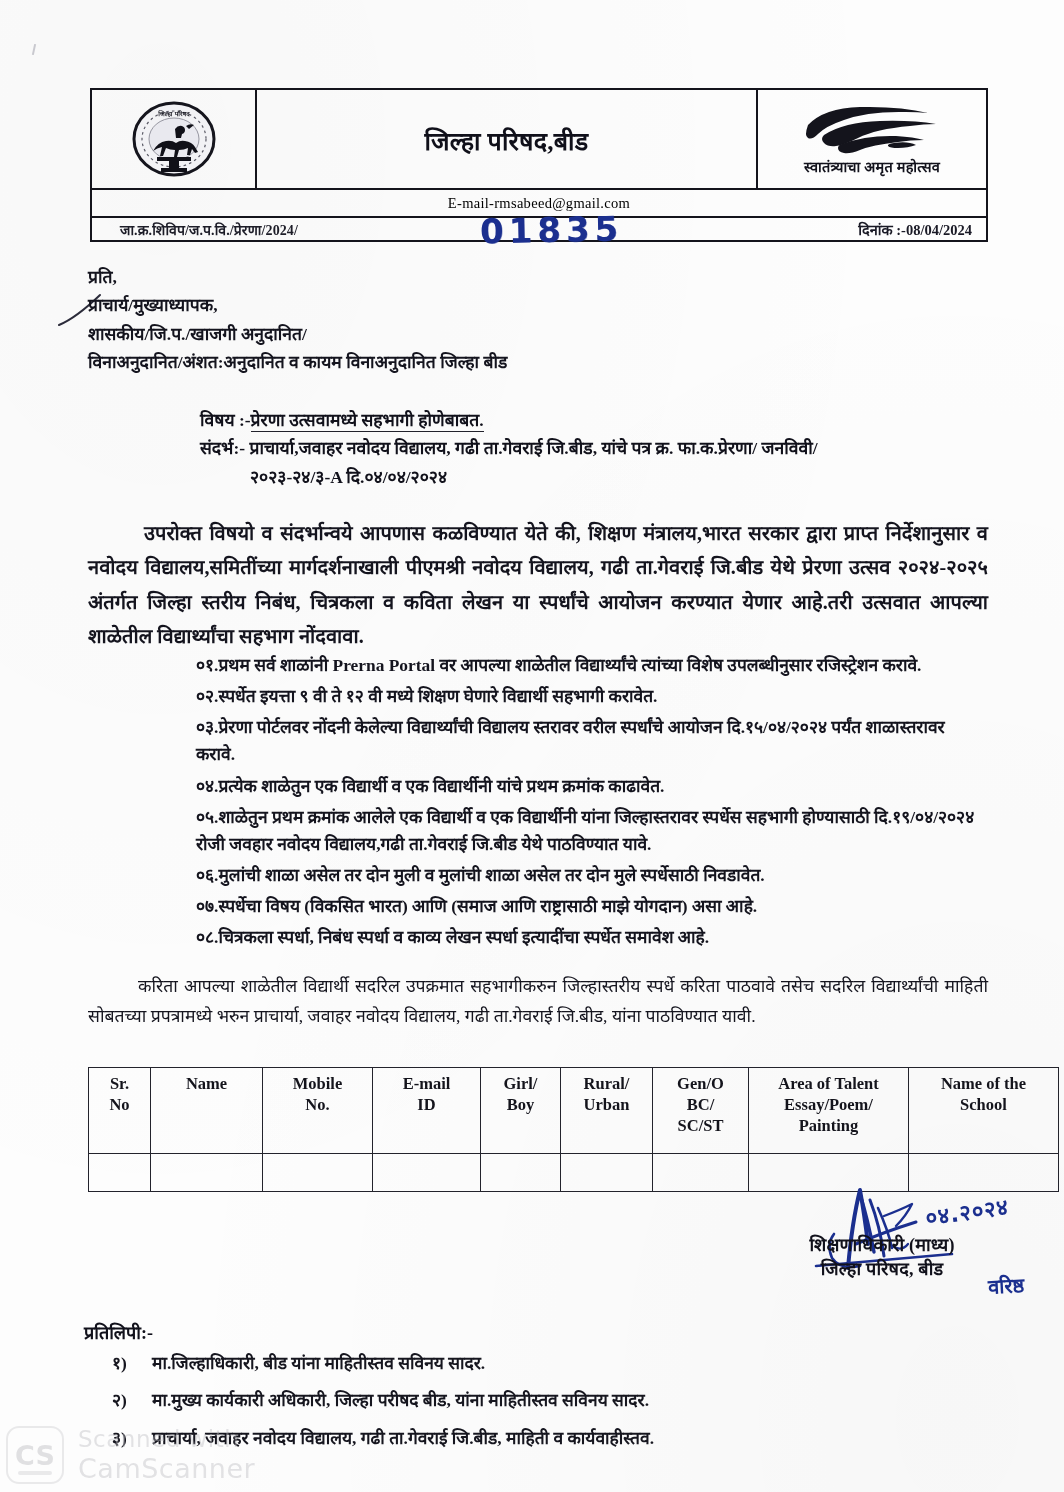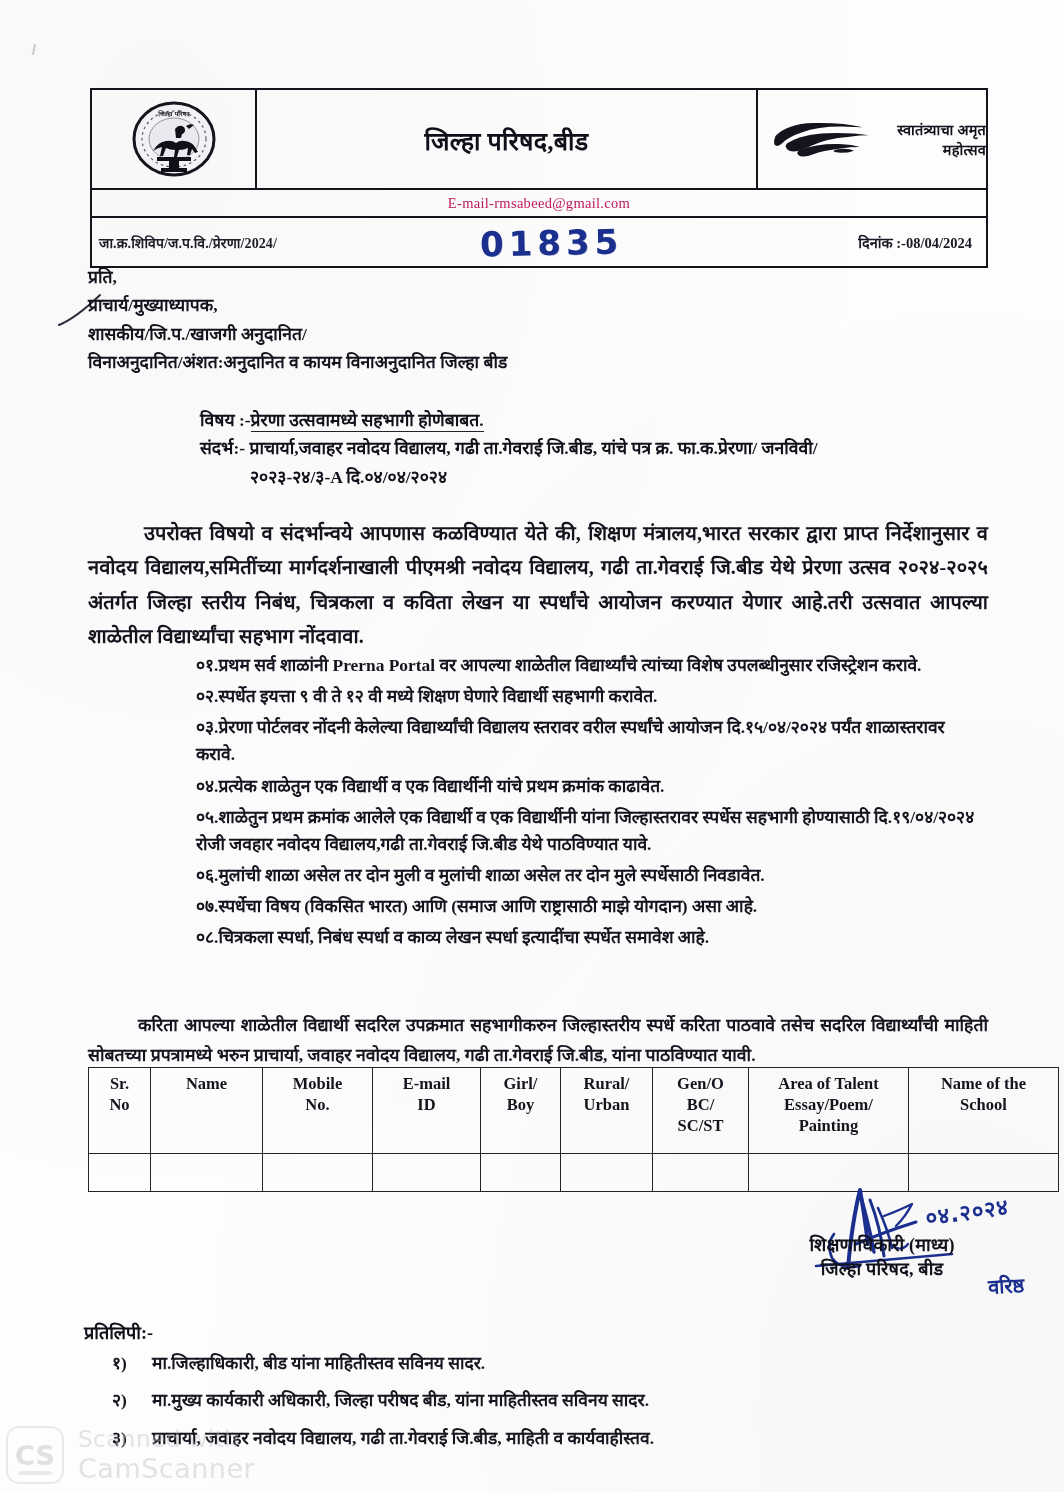--- a/index.html
+++ b/index.html
@@ -64,44 +64,44 @@
     font-family: "Liberation Serif", "DejaVu Serif", serif;
     font-weight: 700;
     color: #10101a;
     letter-spacing: .3px;
   }
   .lh-title-1 { font-size: 25px; }
   .lh-title-2 { font-size: 25px; }
   .lh-logo-right {
     width: 230px;
     border-left: 2.2px solid #14141c;
-    display: flex; flex-direction: row;
+    display: flex; flex-direction: column;
     align-items: center; justify-content: center;
     gap: 1px;
     text-align: right;
   }
   .amrit-text {
     font-size: 14.5px; font-weight: 700; color: #12121c;
     letter-spacing: .2px;
   }
 
   .lh-email {
     height: 28px;
     display: flex; align-items: center; justify-content: center;
     border-bottom: 2.2px solid #14141c;
     font-size: 14.5px;
-    color: #be185d;
+    color: #000000;
     letter-spacing: .3px;
   }
 
   .lh-refrow {
-    height: 48px;
+    height: 22px;
     display: flex; align-items: center;
     position: relative;
-    padding: 0 7px;
+    padding: 0 28px;
   }
   .ref-left {
     font-size: 14px; font-weight: 600; color: #1d1d28;
     letter-spacing: .1px;
   }
   .ref-date {
     position: absolute; right: 14px; top: 50%;
     transform: translateY(-50%);
     font-size: 14.5px; font-weight: 700; color: #1a1a26;
   }
@@ -177,24 +177,24 @@
   .pt {
     display: block;
     line-height: 1.56;
     margin-bottom: 4px;
   }
   .pt.bold-all { font-weight: 700; }
 
   
   .closing-para {
     position: absolute;
-    left: 88px; top: 1011px;
+    left: 88px; top: 972px;
     width: 900px;
     font-size: 17.6px;
-    font-weight: 700;
+    font-weight: 400;
     color: #15151f;
     line-height: 1.7;
     text-align: justify;
     text-indent: 50px;
   }
 
   
   .tbl-wrap {
     position: absolute;
     left: 88px; top: 1067px;

